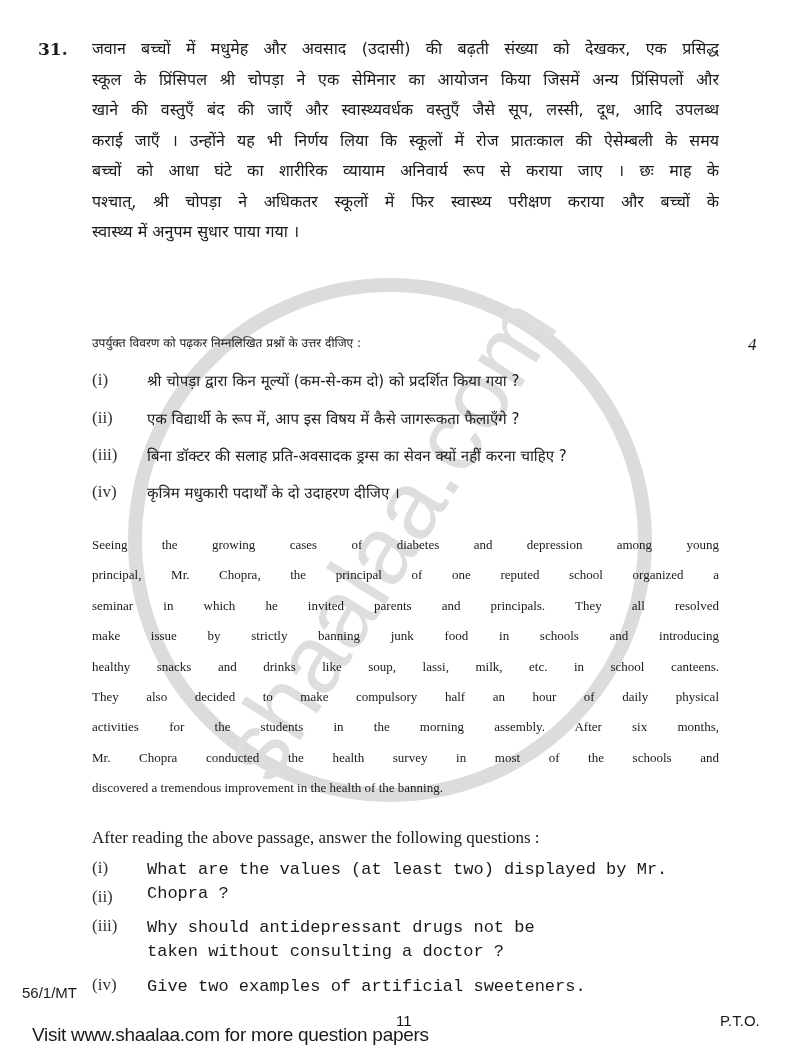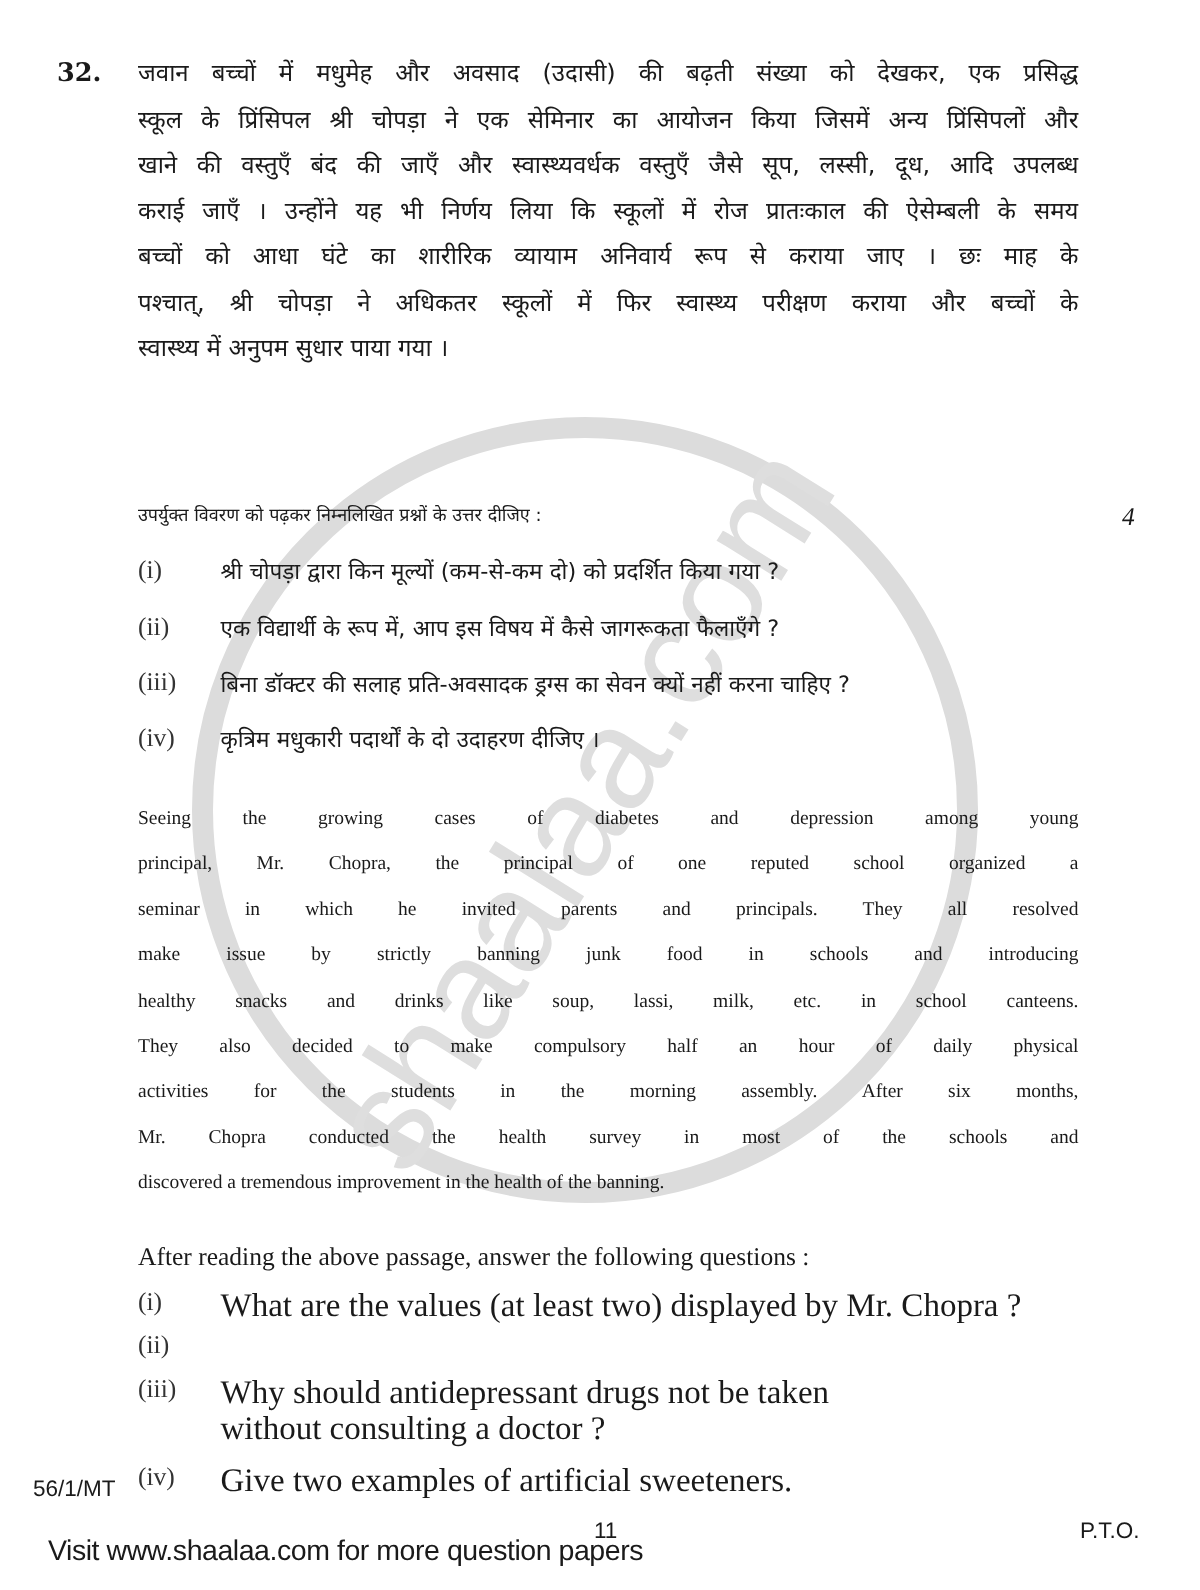--- a/index.html
+++ b/index.html
@@ -39,35 +39,35 @@
     .en-para {
       position: absolute; left: 92px; top: 530px; width: 627px;
       font-family: "Liberation Serif", serif; font-size: 13px; line-height: 30.4px;
     }
     .en-line { display: block; text-align: justify; text-align-last: justify; white-space: nowrap; }
     .en-line.last { text-align-last: left; }
     .en-instr {
       position: absolute; left: 92px; top: 828px;
       font-family: "Liberation Serif", serif; font-size: 17px;
     }
-    .en-q .text { font-family: Liberation Serif, serif; font-size: 22px; line-height: 24px; }
+    .en-q .text { font-family: Liberation Mono, monospace; font-size: 17px; line-height: 24px; }
     .footer-code { position: absolute; left: 22px; top: 984px; font-family: Liberation Sans, sans-serif; font-size: 15px; }
     .footer-page { position: absolute; left: 396px; top: 1012px; font-family: "Liberation Sans", sans-serif; font-size: 15px; }
     .footer-pto { position: absolute; left: 720px; top: 1012px; font-family: "Liberation Sans", sans-serif; font-size: 15px; }
     .footer-visit { position: absolute; left: 14px; top: 1024px; font-family: "Liberation Sans", sans-serif; font-size: 19px; letter-spacing: -0.3px; margin-left: 18px; }
   </style>
 </head>
 <body>
 
 <svg class="watermark" viewBox="0 0 600 600">
   <circle cx="300" cy="300" r="255" fill="none" stroke="#dcdcdc" stroke-width="14"></circle>
   <text x="300" y="330" text-anchor="middle" fill="#dedede" font-size="96" font-family="Liberation Sans, sans-serif" transform="rotate(-58 300 300)">shaalaa.com</text>
 </svg>
 
-<div class="qnum">32.</div>
+<div class="qnum">31.</div>
 
 <div class="hindi-para">
   <span class="hindi-line">जवान बच्चों में मधुमेह और अवसाद (उदासी) की बढ़ती संख्या को देखकर, एक प्रसिद्ध</span>
   <span class="hindi-line">स्कूल के प्रिंसिपल श्री चोपड़ा ने एक सेमिनार का आयोजन किया जिसमें अन्य प्रिंसिपलों और</span>
   <span class="hindi-line">खाने की वस्तुएँ बंद की जाएँ और स्वास्थ्यवर्धक वस्तुएँ जैसे सूप, लस्सी, दूध, आदि उपलब्ध</span>
   <span class="hindi-line">कराई जाएँ । उन्होंने यह भी निर्णय लिया कि स्कूलों में रोज प्रातःकाल की ऐसेम्बली के समय</span>
   <span class="hindi-line">बच्चों को आधा घंटे का शारीरिक व्यायाम अनिवार्य रूप से कराया जाए । छः माह के</span>
   <span class="hindi-line">पश्चात्, श्री चोपड़ा ने अधिकतर स्कूलों में फिर स्वास्थ्य परीक्षण कराया और बच्चों के</span>
   <span class="hindi-line last">स्वास्थ्य में अनुपम सुधार पाया गया ।</span>
 </div>

